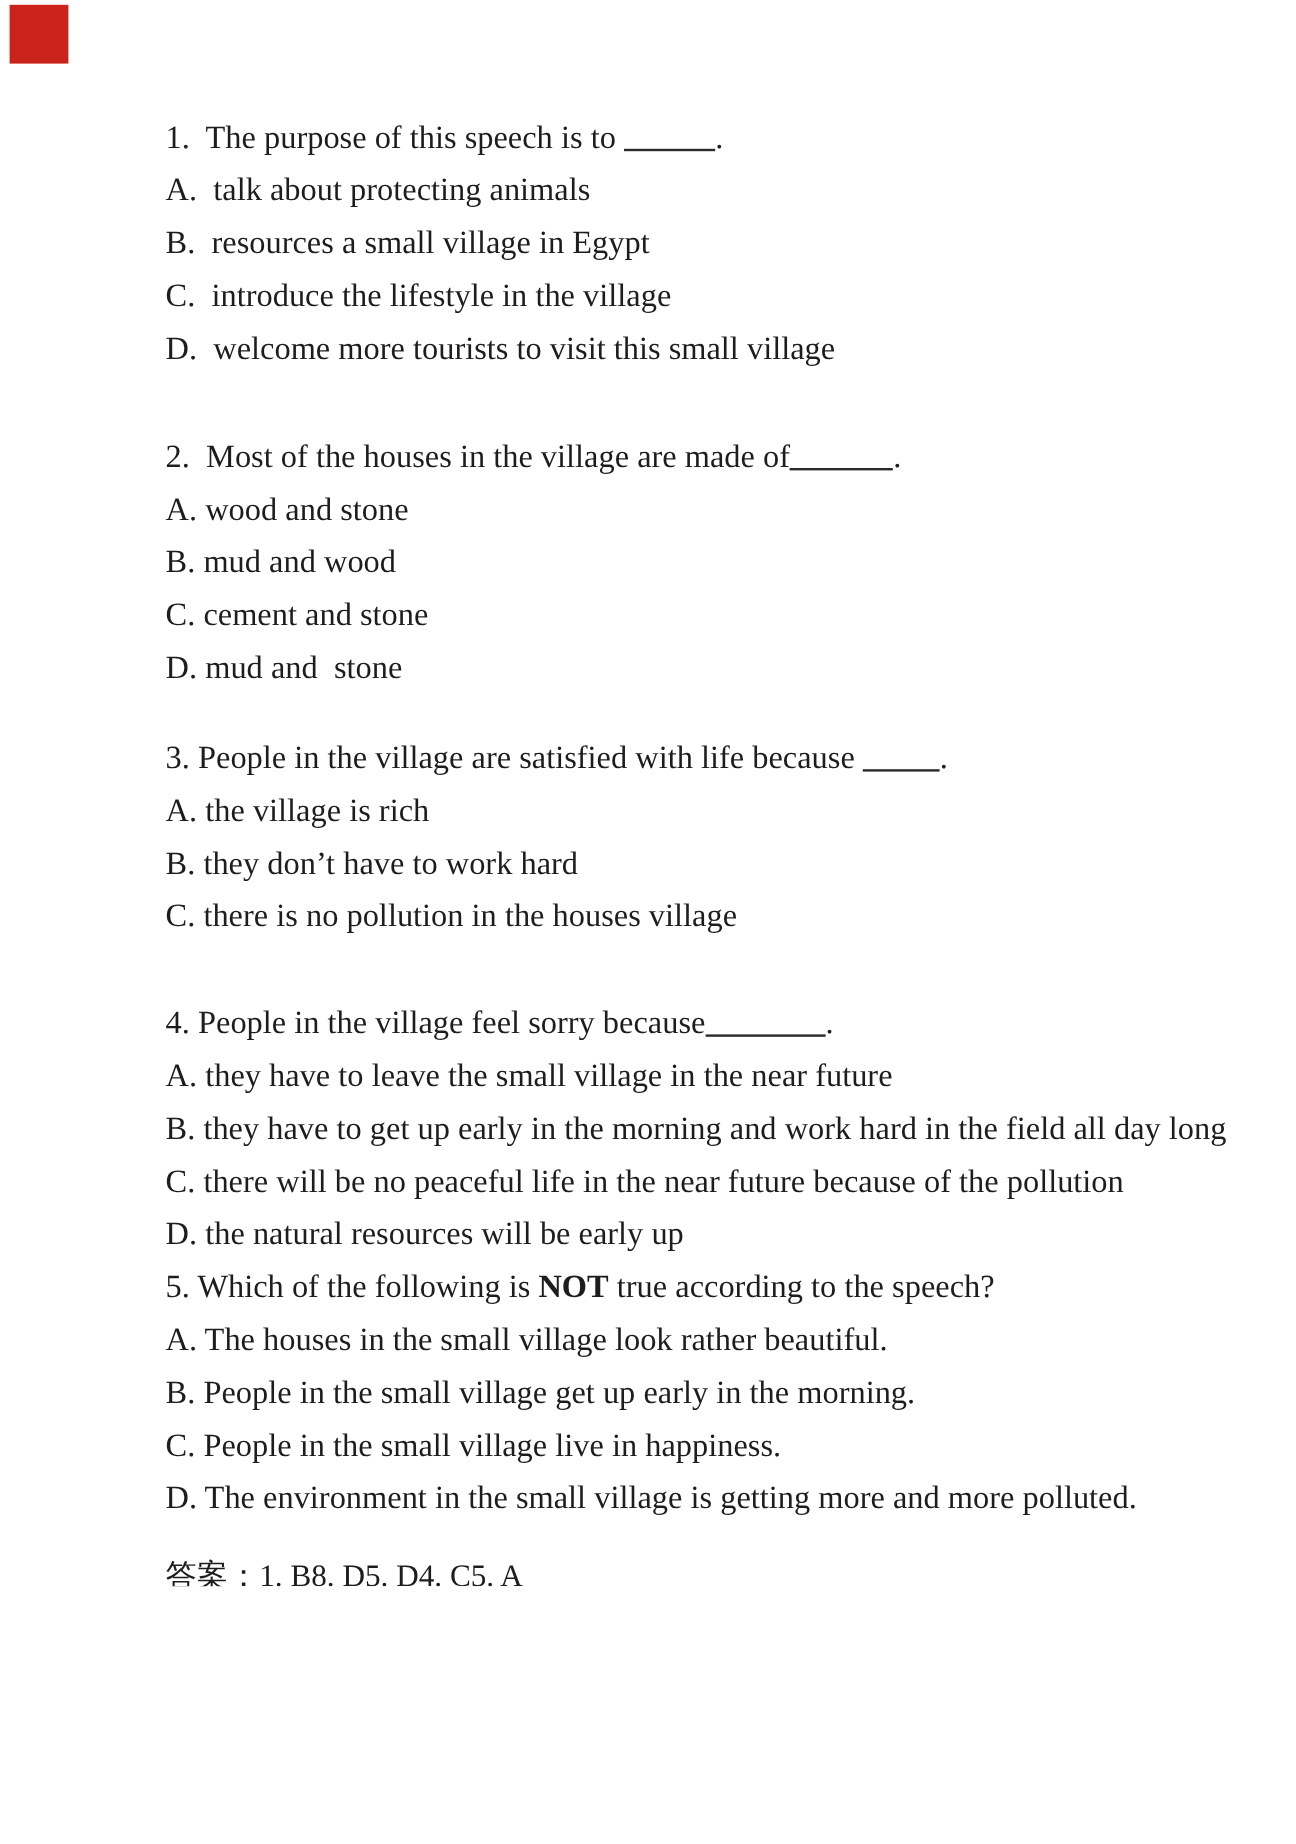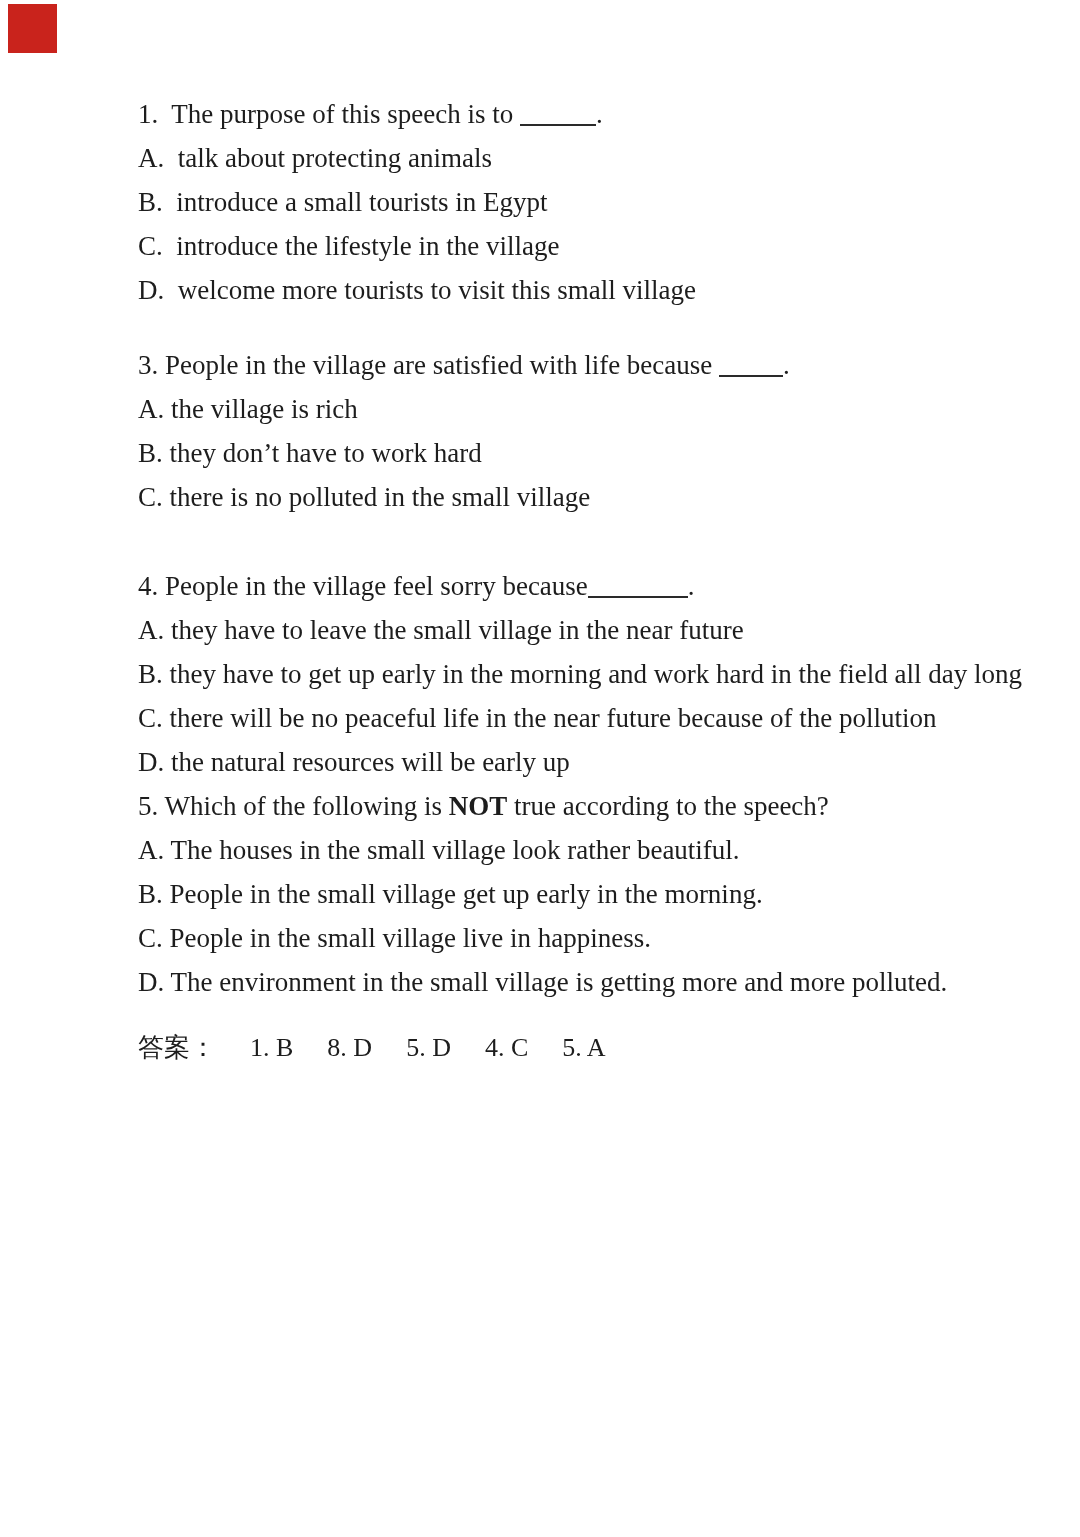--- a/index.html
+++ b/index.html
@@ -31,21 +31,21 @@
   .gap46 { margin-top: 46px; }
   .gap31 { margin-top: 31px; }
   .gap45 { margin-top: 45px; }
   .gap29 { }
   .answers {
     margin-top: 22px;
     font-size: 26px;
     line-height: 44px;
     white-space: pre;
   }
-  .ans-item { margin-left: 34px; }
+  .ans-item { }
   b { font-weight: bold; }
   .marker-tl {
     position: absolute;
     left: 8px; top: 4px;
     width: 49px; height: 49px;
   }
   .blk { position: absolute; }
   .mb-red    { left: 8px;  top: 1447px; width: 52px; height: 26px; }
   .mb-yellow { left: 62px; top: 1447px; width: 26px; height: 26px; }
   .mb-green  { left: 8px;  top: 1475px; width: 80px; height: 26px; }
@@ -56,31 +56,38 @@
 
 <div class="page">
 
   <div class="marker-tl" style="background: rgb(201, 35, 28);"></div>
 
   <div class="content">
 
     <section class="question-block">
       <div class="line"><span>1.  The purpose of this speech is to </span><span class="blank b1"></span><span>.</span></div>
       <div class="line">A.  talk about protecting animals</div>
-      <div class="line">B.  introduce a small tourists in Egypt</div>
+      <div class="line">B.  resources a small village in Egypt</div>
       <div class="line">C.  introduce the lifestyle in the village</div>
       <div class="line">D.  welcome more tourists to visit this small village</div>
     </section>
 
+    <section class="question-block gap46">
+      <div class="line"><span>2.  Most of the houses in the village are made of</span><span class="blank b2"></span><span>.</span></div>
+      <div class="line">A. wood and stone</div>
+      <div class="line">B. mud and wood</div>
+      <div class="line">C. cement and stone</div>
+      <div class="line">D. mud and  stone</div>
+    </section>
 
     <section class="question-block gap31">
       <div class="line"><span>3. People in the village are satisfied with life because </span><span class="blank b3"></span><span>.</span></div>
       <div class="line">A. the village is rich</div>
       <div class="line">B. they don’t have to work hard</div>
-      <div class="line">C. there is no polluted in the small village</div>
+      <div class="line">C. there is no pollution in the houses village</div>
     </section>
 
     <section class="question-block gap45">
       <div class="line"><span>4. People in the village feel sorry because</span><span class="blank b4"></span><span>.</span></div>
       <div class="line">A. they have to leave the small village in the near future</div>
       <div class="line">B. they have to get up early in the morning and work hard in the field all day long</div>
       <div class="line">C. there will be no peaceful life in the near future because of the pollution</div>
       <div class="line">D. the natural resources will be early up</div>
     </section>
 

